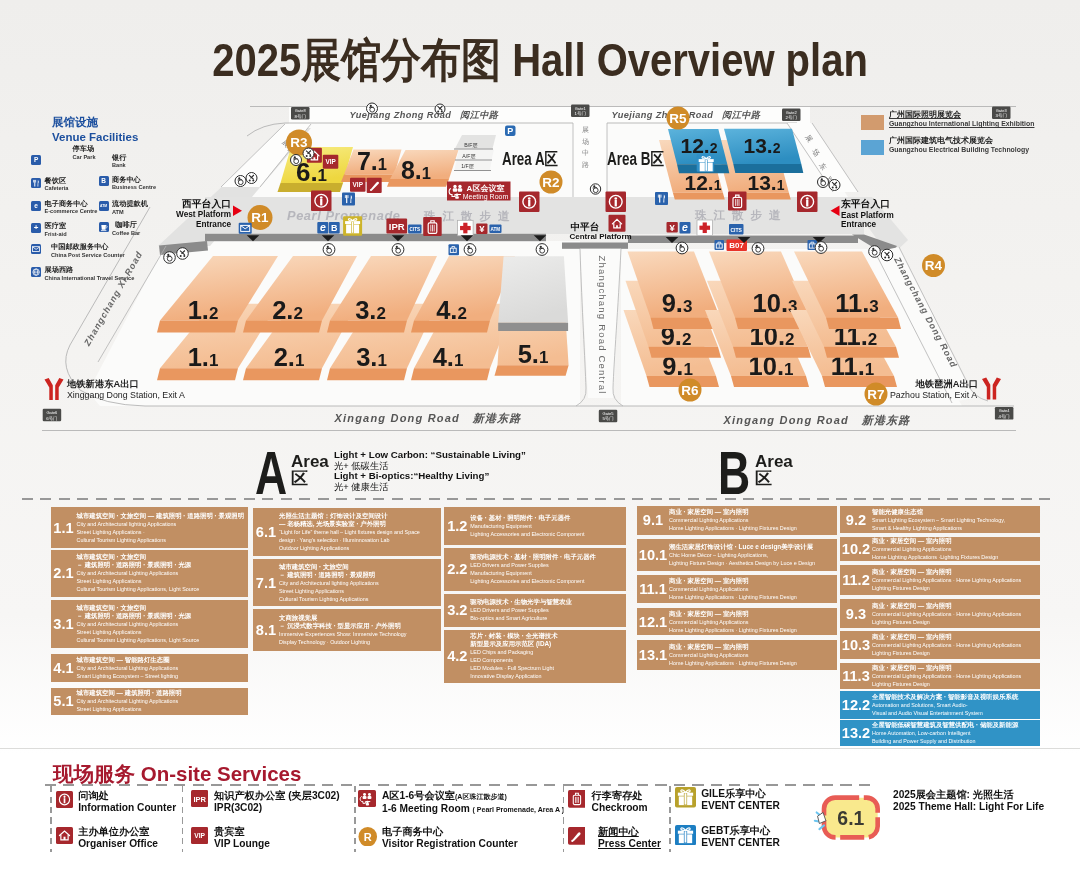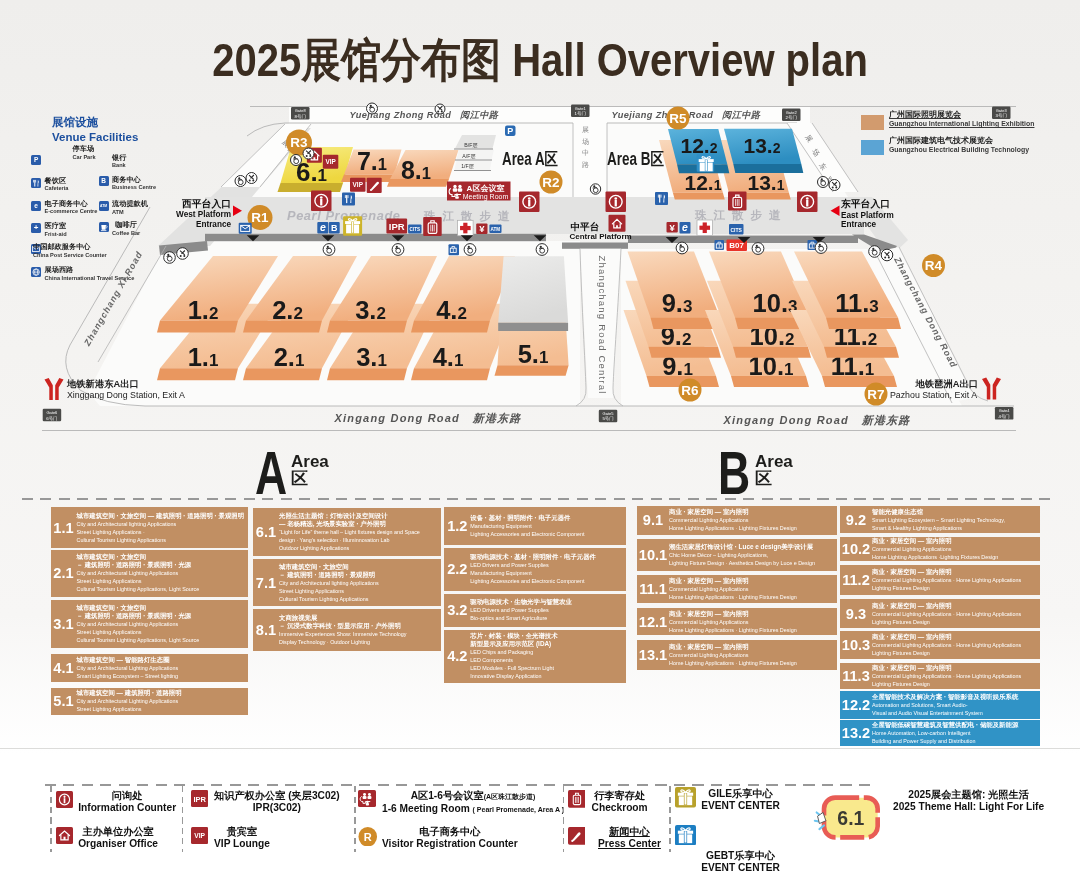--- a/index.html
+++ b/index.html
@@ -24,21 +24,21 @@
   .areadesc { position:absolute; font-size:9.3px; color:#111; line-height:10.7px; }
   .areadesc b { font-size:9.7px; }
   .lbox { position:absolute; background:#c18f63; color:#fff; }
   .lbox.blue { background:#3093c6; }
   .lbox .num { position:absolute; left:0; top:0; bottom:0; display:flex; align-items:center;
                justify-content:center; font-weight:bold; font-size:14.6px; }
   .lbox .bd { position:absolute; font-size:5.4px; line-height:8px; }
   .lbox .bd .cn { font-weight:bold; font-size:6.4px; }
   .svc-title { position:absolute; left:53px; top:760px; font-size:20.5px; color:#a6192e; font-weight:bold; }
   .svc-title b { font-weight:bold; }
-  .svc { position:absolute; font-size:10.2px; color:#111; line-height:12.2px; font-weight:bold; white-space:nowrap;text-align:center;}
+  .svc { position:absolute; font-size:10.2px; color:#111; line-height:12.2px; font-weight:bold; white-space:nowrap;}
   .svc .cn { font-weight:bold; }
   .svc small{ font-size:7px; font-weight:bold;}
   .hdash { position:absolute; height:1.9px; background:repeating-linear-gradient(90deg,#989898 0 11px,transparent 11px 18.5px); }
   .vdash { position:absolute; width:1.5px; background:repeating-linear-gradient(180deg,#999 0 6px,transparent 6px 10.5px); }
 </style>
 </head>
 <body>
 <div class="page">
 
 <div class="title">2025展馆分布图 Hall Overview plan</div>
@@ -68,21 +68,21 @@
 
 <div class="fac" style="left:44.5px;top:221.3px;"><span class="cn">医疗室</span><br>Frist-aid</div>
 
 <div class="fic" style="left:31px;top:244.1px;font-size:6.5px;">
       <svg width="10.2" height="10.2" viewBox="0 0 10.2 10.2">
         <rect x="1.6" y="2.7" width="7" height="4.8" fill="none" stroke="#fff" stroke-width="0.8"></rect>
         <path d="M1.6,2.9 L5.1,5.4 L8.6,2.9" fill="none" stroke="#fff" stroke-width="0.8"></path>
       </svg>
     </div>
 
-<div class="fac" style="left:33px;top:242.1px;"><span class="cn">中国邮政服务中心</span><br>China Post Service Counter</div>
+<div class="fac" style="left:51px;top:242.1px;"><span class="cn">中国邮政服务中心</span><br>China Post Service Counter</div>
 
 <div class="fic" style="left:31px;top:266.8px;font-size:6.5px;">
       <svg width="10.2" height="10.2" viewBox="0 0 10.2 10.2">
         <circle cx="5.1" cy="5.1" r="3.2" fill="none" stroke="#fff" stroke-width="0.8"></circle>
         <line x1="1.9" y1="5.1" x2="8.3" y2="5.1" stroke="#fff" stroke-width="0.7"></line>
         <ellipse cx="5.1" cy="5.1" rx="1.5" ry="3.2" fill="none" stroke="#fff" stroke-width="0.7"></ellipse>
       </svg>
     </div>
 
 <div class="fac" style="left:44.5px;top:264.8px;"><span class="cn">展场西路</span><br>China International Travel Service</div>
@@ -874,20 +874,21 @@
       </g>
 
 <text x="978" y="387" font-size="9.3" font-weight="bold" fill="#222" text-anchor="end">地铁琶洲A出口</text>
 <text x="977" y="398" font-size="8.8" font-weight="normal" fill="#222" text-anchor="end">Pazhou Station, Exit A</text>
 </svg>
 
 <div class="bigletter" style="left:255px;top:450px;">A</div>
 <div class="areaword" style="left:291px;top:453px;">Area</div>
 <div class="areaword" style="left:291px;top:470px;">区</div>
 
+<div class="areadesc" style="left:334px;top:450px;"><b>Light + Low Carbon: “Sustainable Living”</b><br>光+ 低碳生活<br><b>Light + Bi-optics:“Healthy Living”</b><br>光+ 健康生活</div>
 
 <div class="bigletter" style="left:718px;top:450px;">B</div>
 <div class="areaword" style="left:755px;top:453px;">Area</div>
 <div class="areaword" style="left:755px;top:470px;">区</div>
 
 
 <div class="hdash" style="left:22px;top:498px;width:1036px;"></div>
 
 <div class="lbox" style="left:50.5px;top:507px;width:197px;height:41px;">
       <div class="num" style="width:26px;">1.1</div>
@@ -1009,20 +1010,21 @@
       <div class="bd" style="left:32px;right:2px;top:50%;transform:translateY(-50%);"><span class="cn">全屋智能技术及解决方案 · 智能影音及视听娱乐系统</span><br>Automation and Solutions, Smart Audio-<br>Visual and Audio Visual Entertainment System</div>
     </div>
 
 <div class="lbox blue" style="left:840px;top:720.4px;width:200px;height:26px;">
       <div class="num" style="width:32px;">13.2</div>
       <div class="bd" style="left:32px;right:2px;top:50%;transform:translateY(-50%);"><span class="cn">全屋智能低碳智慧建筑及智慧供配电 · 储能及新能源</span><br>Home Automation, Low-carbon Intelligent<br>Building and Power Supply and Distribution</div>
     </div>
 
 <div class="abs" style="left:0;top:748px;width:1080px;height:1px;background:#dcdcda;"></div>
 
+<div class="svc-title"><b>现场服务</b> On-site Services</div>
 
 <div class="hdash" style="left:45px;top:784px;width:825px;"></div>
 
 <svg class="abs" style="left:55.6px;top:790.7px;" width="17" height="17" viewBox="0 0 22 21" preserveAspectRatio="none">
       <rect width="22" height="21" rx="2" fill="#a6282d"></rect>
       <circle cx="11" cy="10.5" r="6.6" fill="none" stroke="#fff" stroke-width="1.5"></circle>
       <circle cx="11" cy="7.1" r="1.4" fill="#fff"></circle>
       <rect x="9.9" y="8.9" width="2.2" height="6.2" fill="#fff"></rect>
     </svg>
 
@@ -1105,21 +1107,21 @@
 
 <svg class="abs" style="left:675.3px;top:824.5px;" width="21" height="20.5" viewBox="0 0 22 21" preserveAspectRatio="none">
       <rect width="22" height="21" rx="2" fill="#1c7ec2"></rect>
       <rect x="4" y="9.6" width="14" height="9" fill="#fff"></rect>
       <rect x="3" y="5.8" width="16" height="3.2" fill="#fff"></rect>
       <rect x="9.3" y="5.8" width="3.4" height="12.8" fill="#1c7ec2"></rect>
       <rect x="10" y="6.4" width="2" height="11.6" fill="#fff"></rect>
       <path d="M11,5.4 C8.6,2 5.2,2.7 6.3,4.5 C7.1,5.8 9.2,5.5 11,5.4 C13.4,2 16.8,2.7 15.7,4.5 C14.9,5.8 12.8,5.5 11,5.4" fill="none" stroke="#fff" stroke-width="1.2"></path>
     </svg>
 
-<div class="svc" style="left:701.2px;top:824.7px;margin-top:25px;"><span class="cn">GEBT乐享中心</span><br>EVENT CENTER</div>
+<div class="svc" style="left:701.2px;top:824.7px;"><span class="cn">GEBT乐享中心</span><br>EVENT CENTER</div>
 
 <svg class="abs" style="left:812px;top:793px;" width="74" height="50" viewBox="0 0 80 52">
 <rect x="13" y="4" width="58" height="43" rx="12" fill="#f9e98d" stroke="#e85c55" stroke-width="5" stroke-dasharray="26 5"></rect>
 <text x="42" y="34" font-size="21" font-weight="bold" fill="#3b3b33" text-anchor="middle" font-family="Liberation Sans">6.1</text>
 <g stroke="#6cc5f0" stroke-width="2.2" stroke-linecap="round">
 <line x1="5" y1="20" x2="10" y2="24"></line>
         <line x1="3" y1="29" x2="9" y2="30"></line>
         <line x1="8" y1="38" x2="13" y2="34"></line>
 </g>
 <path d="M6,24 L12,20 L15,29 L8,32 Z" fill="#fff" stroke="#555" stroke-width="1"></path>

